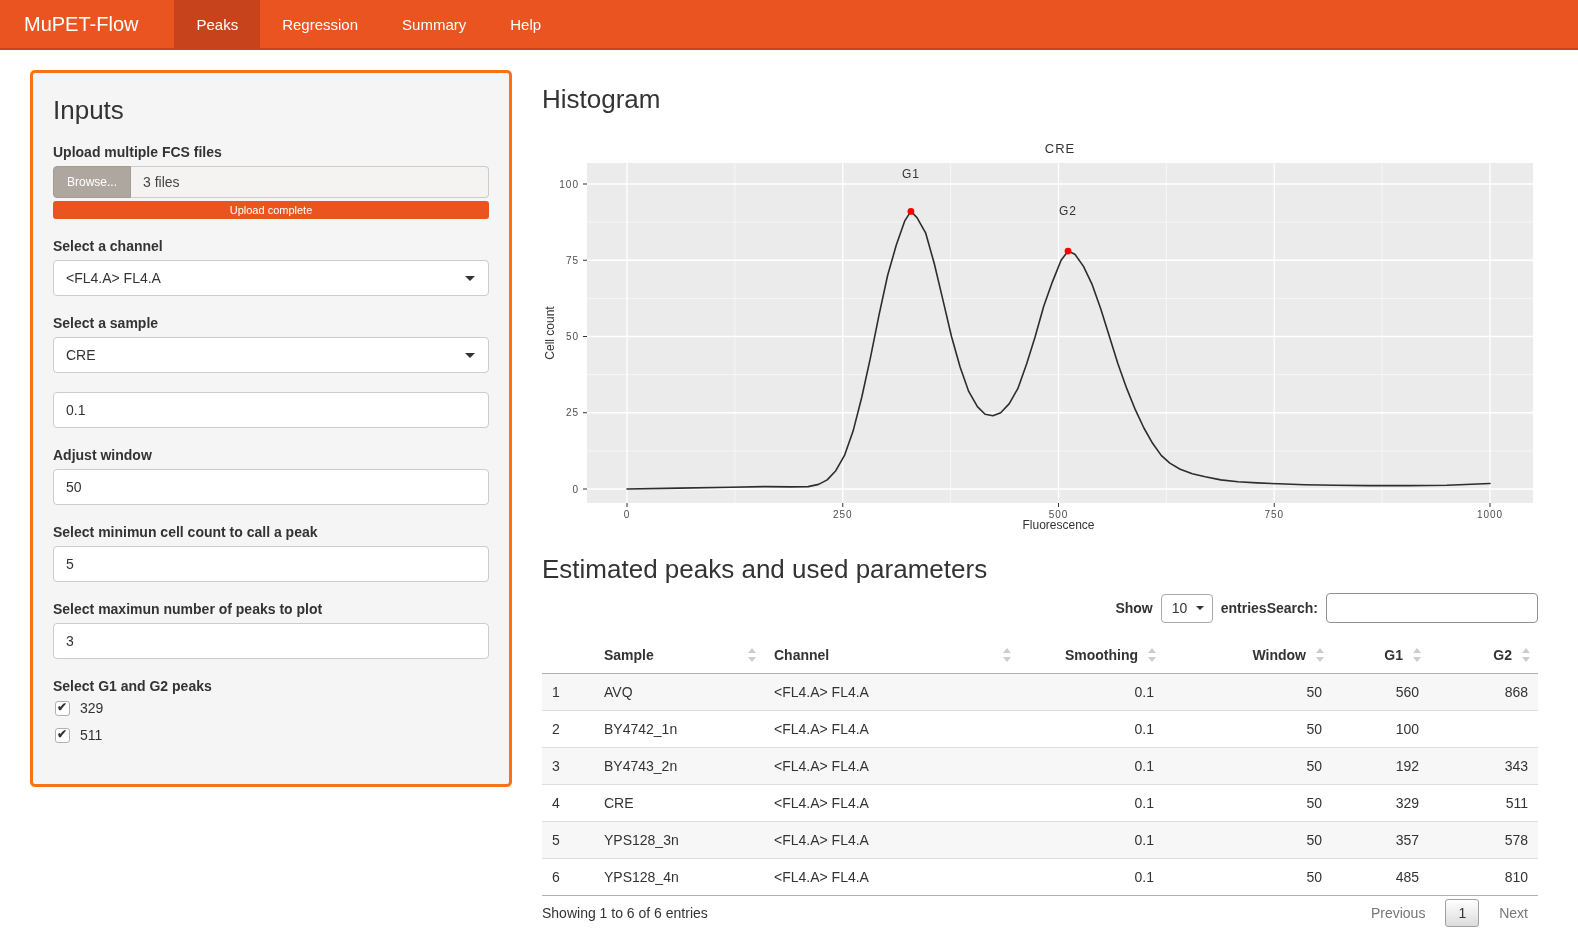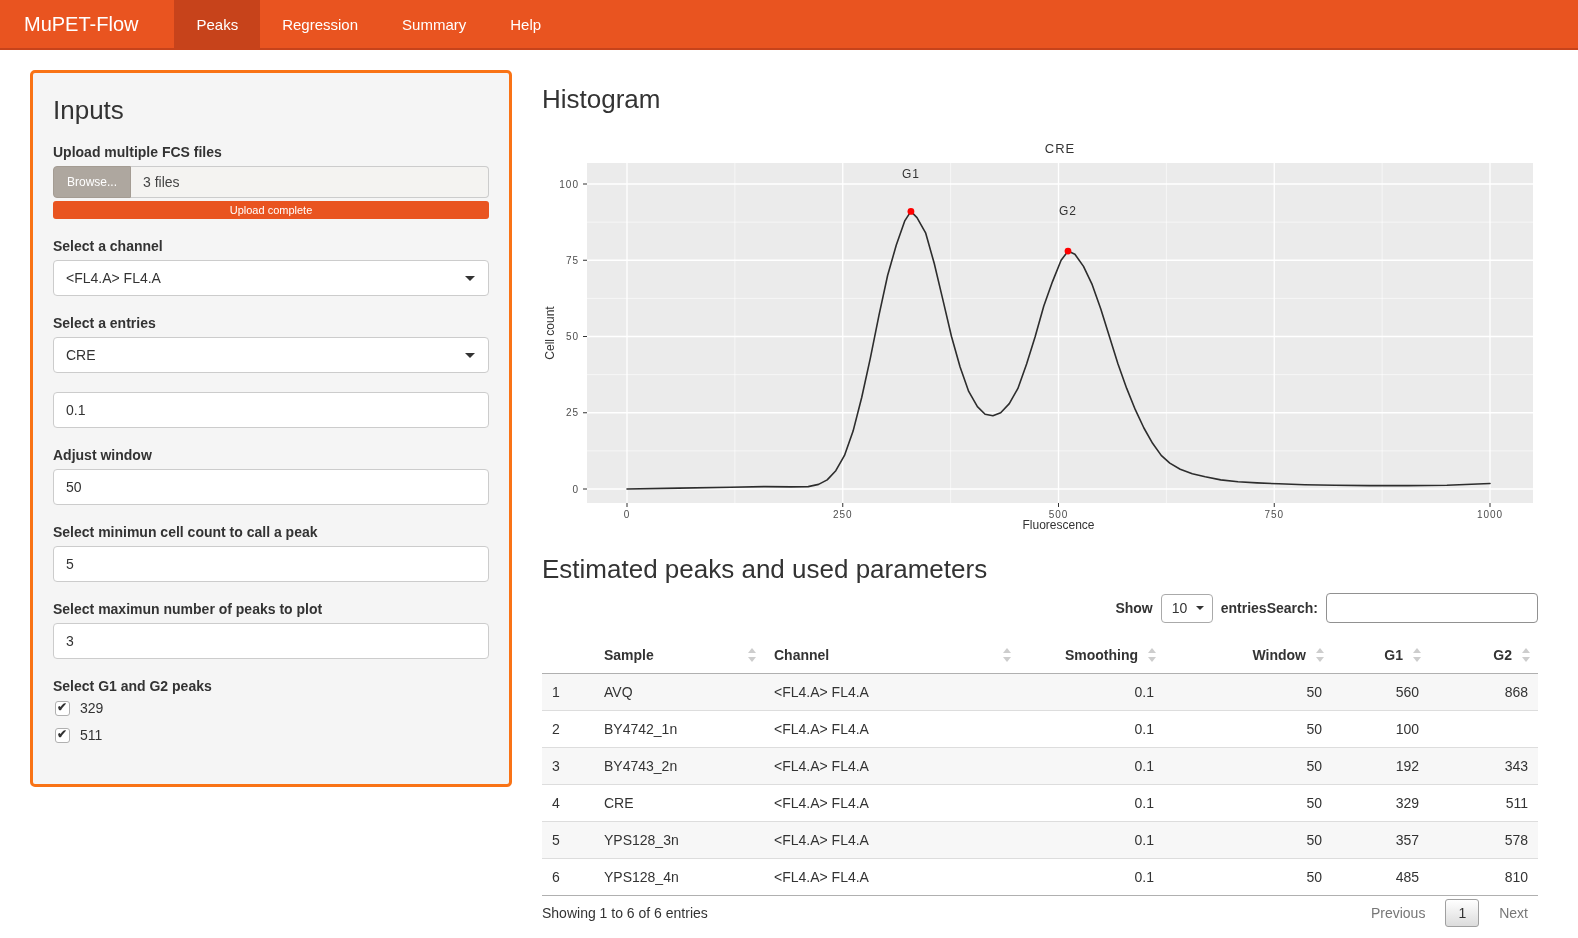--- a/index.html
+++ b/index.html
@@ -124,21 +124,21 @@
 
       <div class="form-group">
         <label class="form-label">Select a channel</label>
         <div class="fake-select">
           <span>&lt;FL4.A&gt; FL4.A</span>
           <span class="caret-down"></span>
         </div>
       </div>
 
       <div class="form-group">
-        <label class="form-label">Select a entries</label>
+        <label class="form-label">Select a sample</label>
         <div class="fake-select">
           <span>CRE</span>
           <span class="caret-down"></span>
         </div>
       </div>
 
       <div class="form-group">
         <input class="control" value="0.1" style="">
       </div>
 

